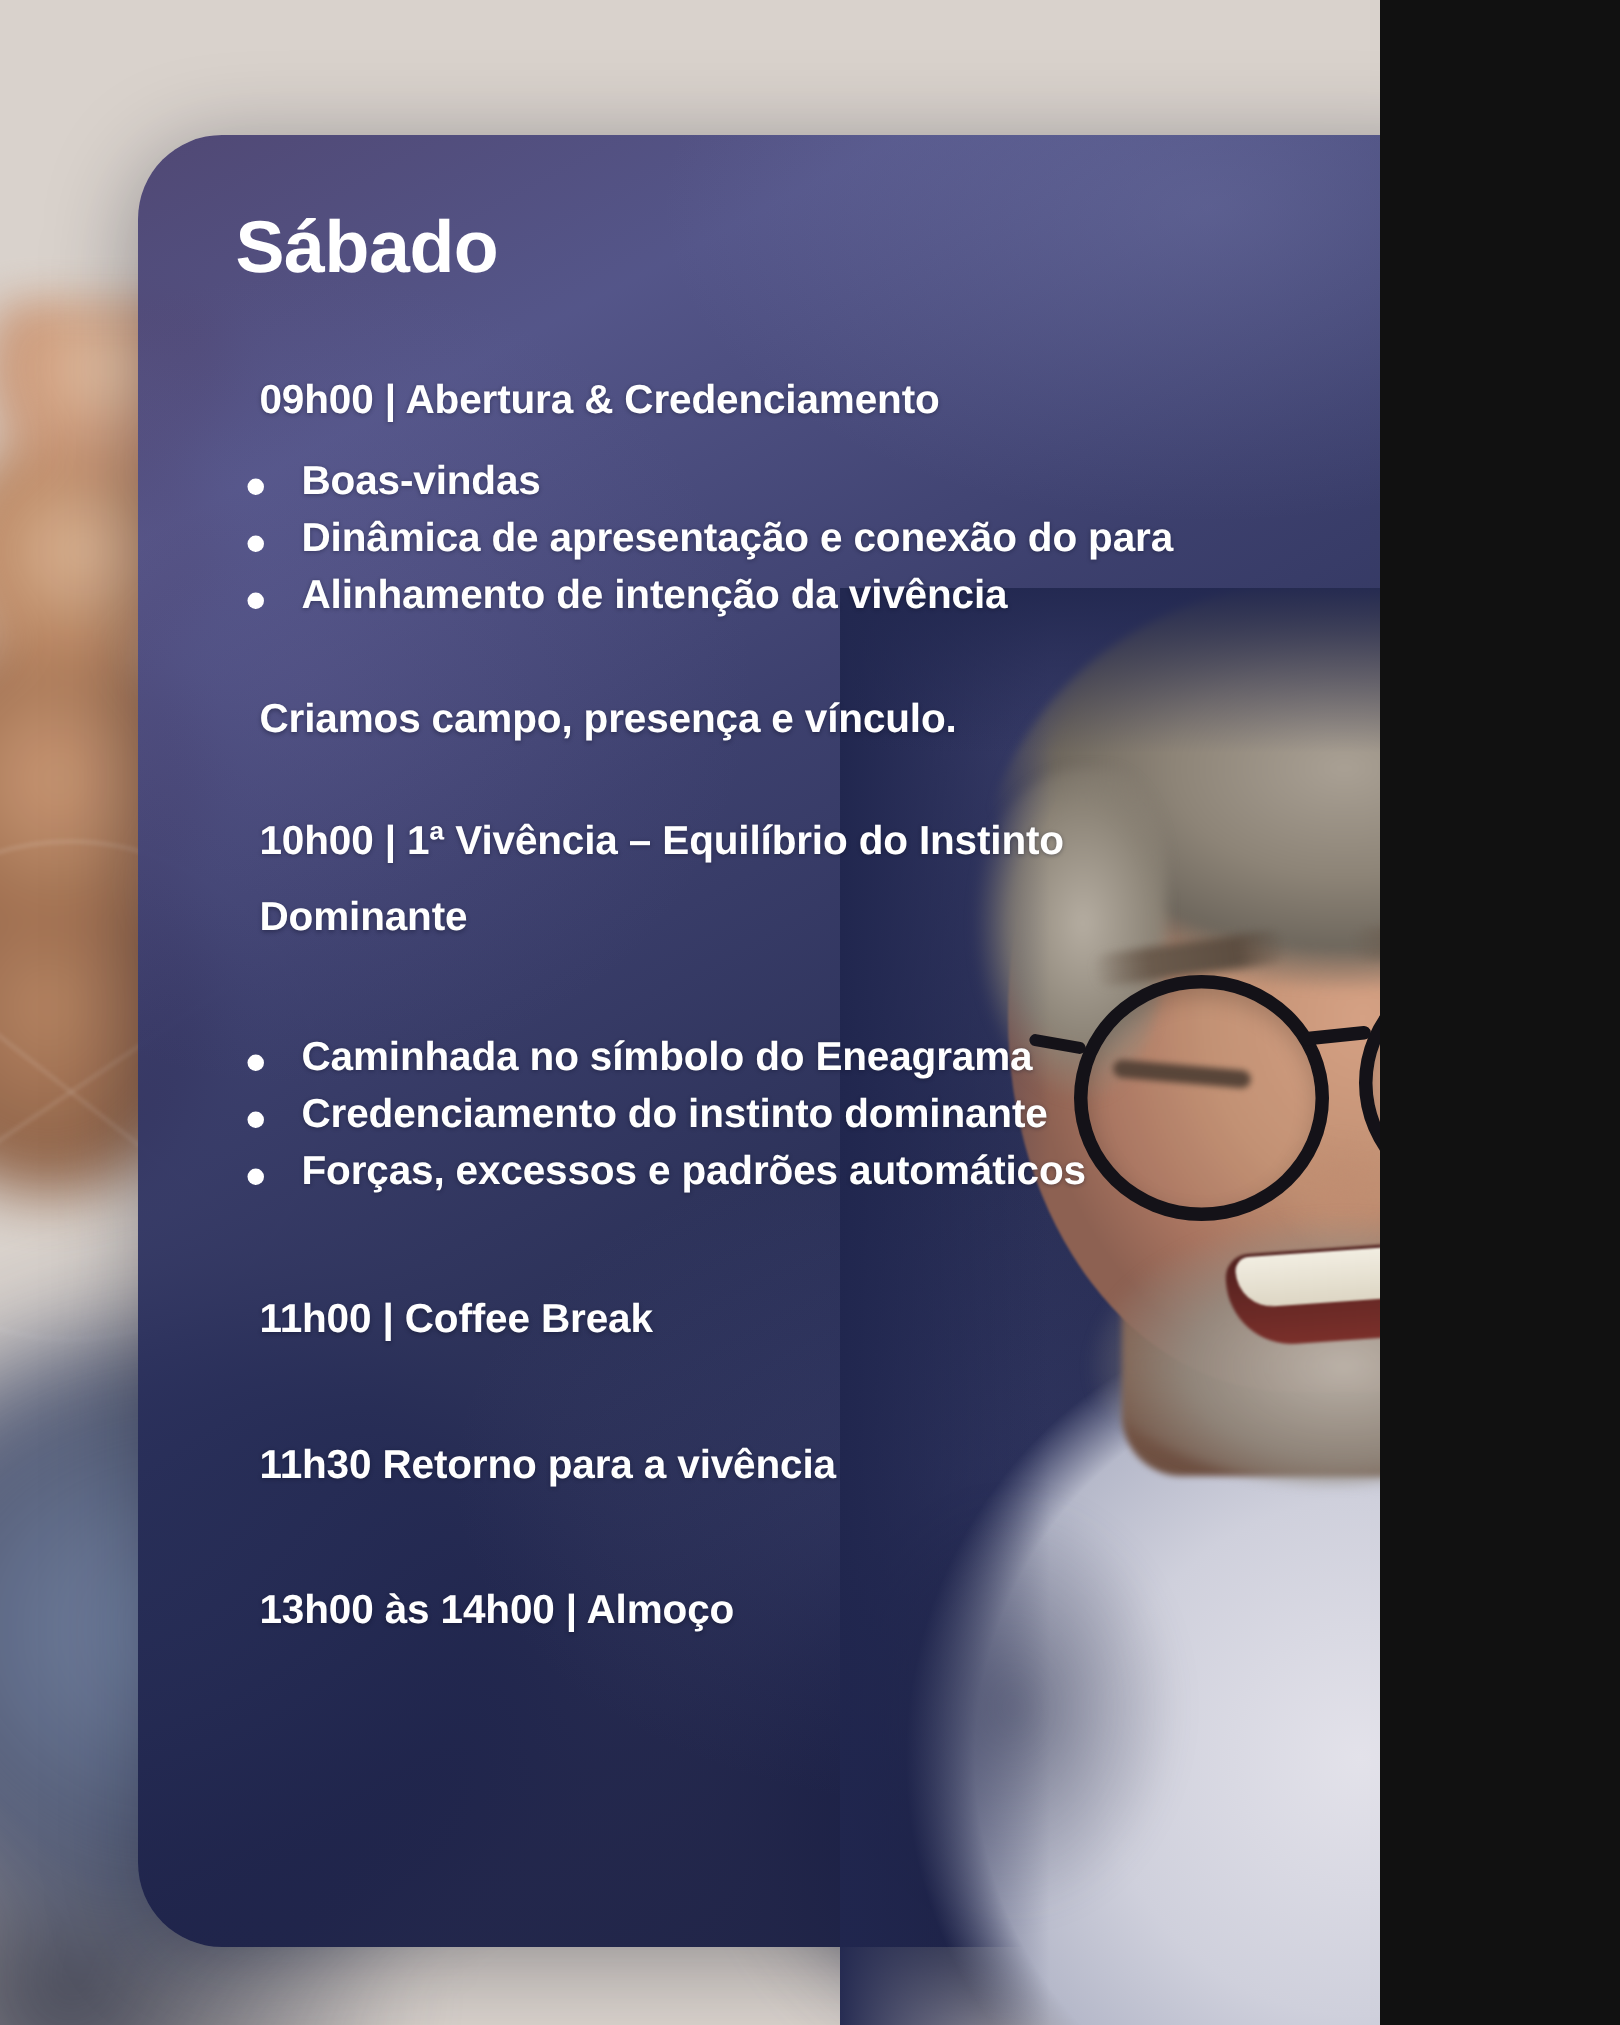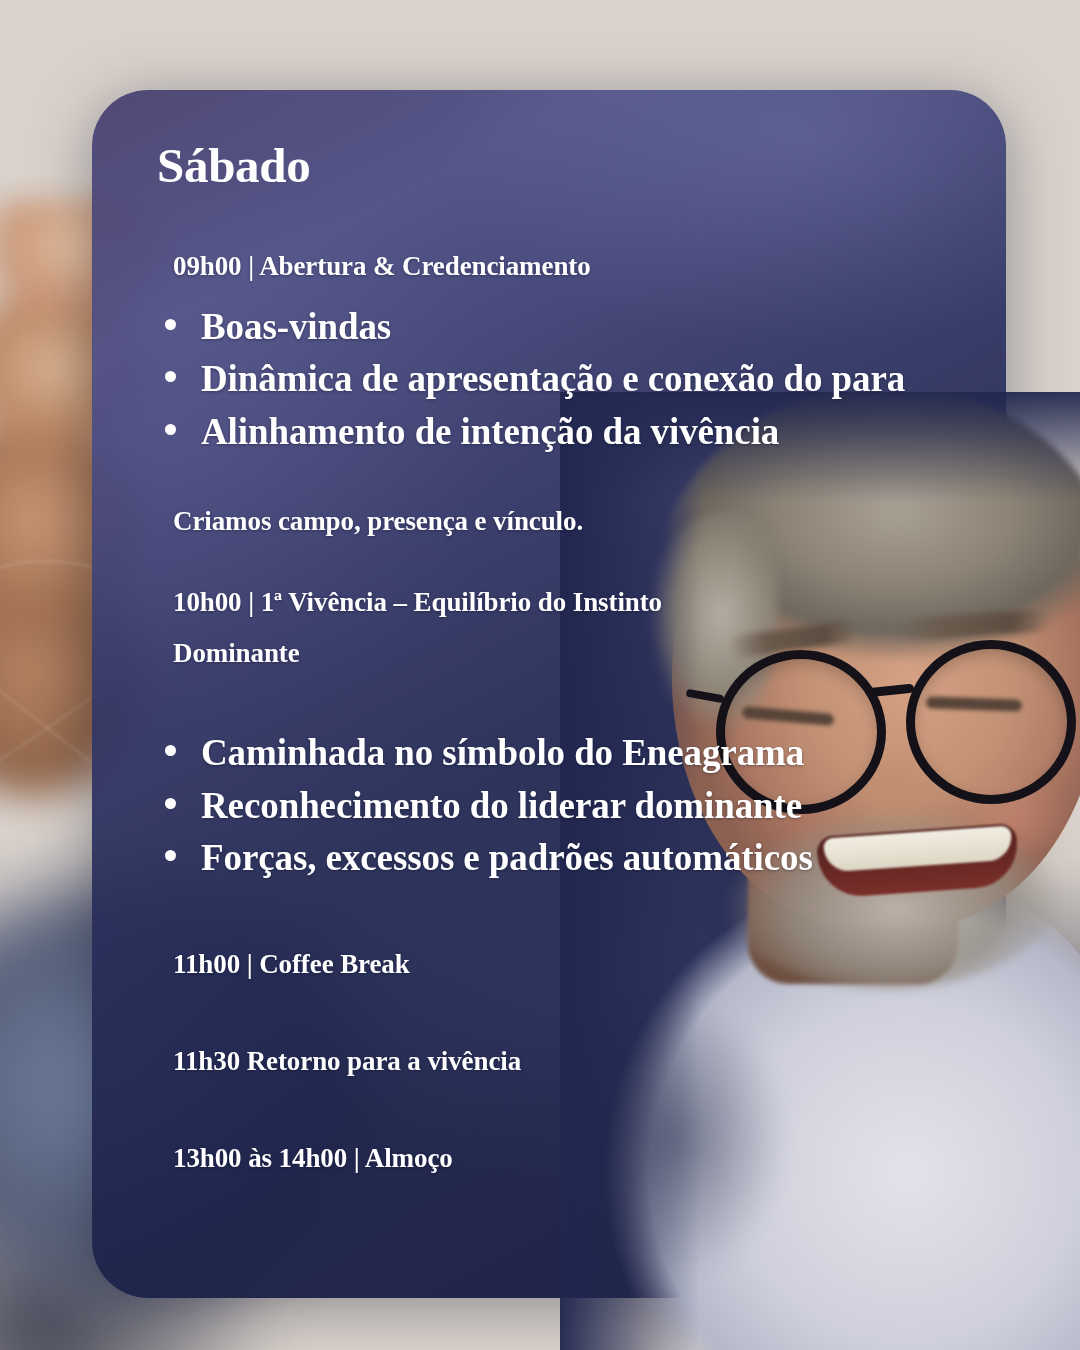--- a/index.html
+++ b/index.html
@@ -2,24 +2,24 @@
 <html><head>
 <meta charset="utf-8">
 <style>
   html, body {
     margin: 0;
     padding: 0;
     background: #111;
   }
   #stage {
     position: relative;
-    width: 1080px;
+    width: 920px;
     height: 1350px;
     overflow: hidden;
-    font-family: Liberation Serif, serif;
+    font-family: Liberation Sans, sans-serif;
     background: #d9d2cc;
   }
 
   
   .bg-layer {
     position: absolute;
     inset: 0;
     overflow: hidden;
   }
   .bg-base {
@@ -348,21 +348,21 @@
     text-shadow: 0 1px 3px rgba(10,12,35,0.38);
   }
   ul.bullets {
     list-style: none;
     margin: 4px 0 0 0;
     padding: 0;
   }
   ul.bullets li {
     position: relative;
     padding-left: 44px;
-    font-size: 37px;
+    font-size: 27px;
     font-weight: 700;
     line-height: 1.42;
     letter-spacing: -0.1px;
     text-shadow: 0 1px 3px rgba(10,12,35,0.38);
   }
   ul.bullets li::before {
     content: "";
     position: absolute;
     left: 8px;
     top: 18px;
@@ -436,21 +436,21 @@
     </div>
 
     <div class="blk sp-56">
       <p class="line">10h00 | 1ª Vivência – Equilíbrio do Instinto</p>
       <p class="line">Dominante</p>
     </div>
 
     <div class="blk sp-56">
       <ul class="bullets">
         <li>Caminhada no símbolo do Eneagrama</li>
-        <li>Reconhecimento do liderar dominante</li>
+        <li>Credenciamento do instinto dominante</li>
         <li>Forças, excessos e padrões automáticos</li>
       </ul>
     </div>
 
     <div class="blk sp-62">
     </div>
 
     <div class="blk sp-62">
       <p class="line">11h00 | Coffee Break</p>
     </div>

